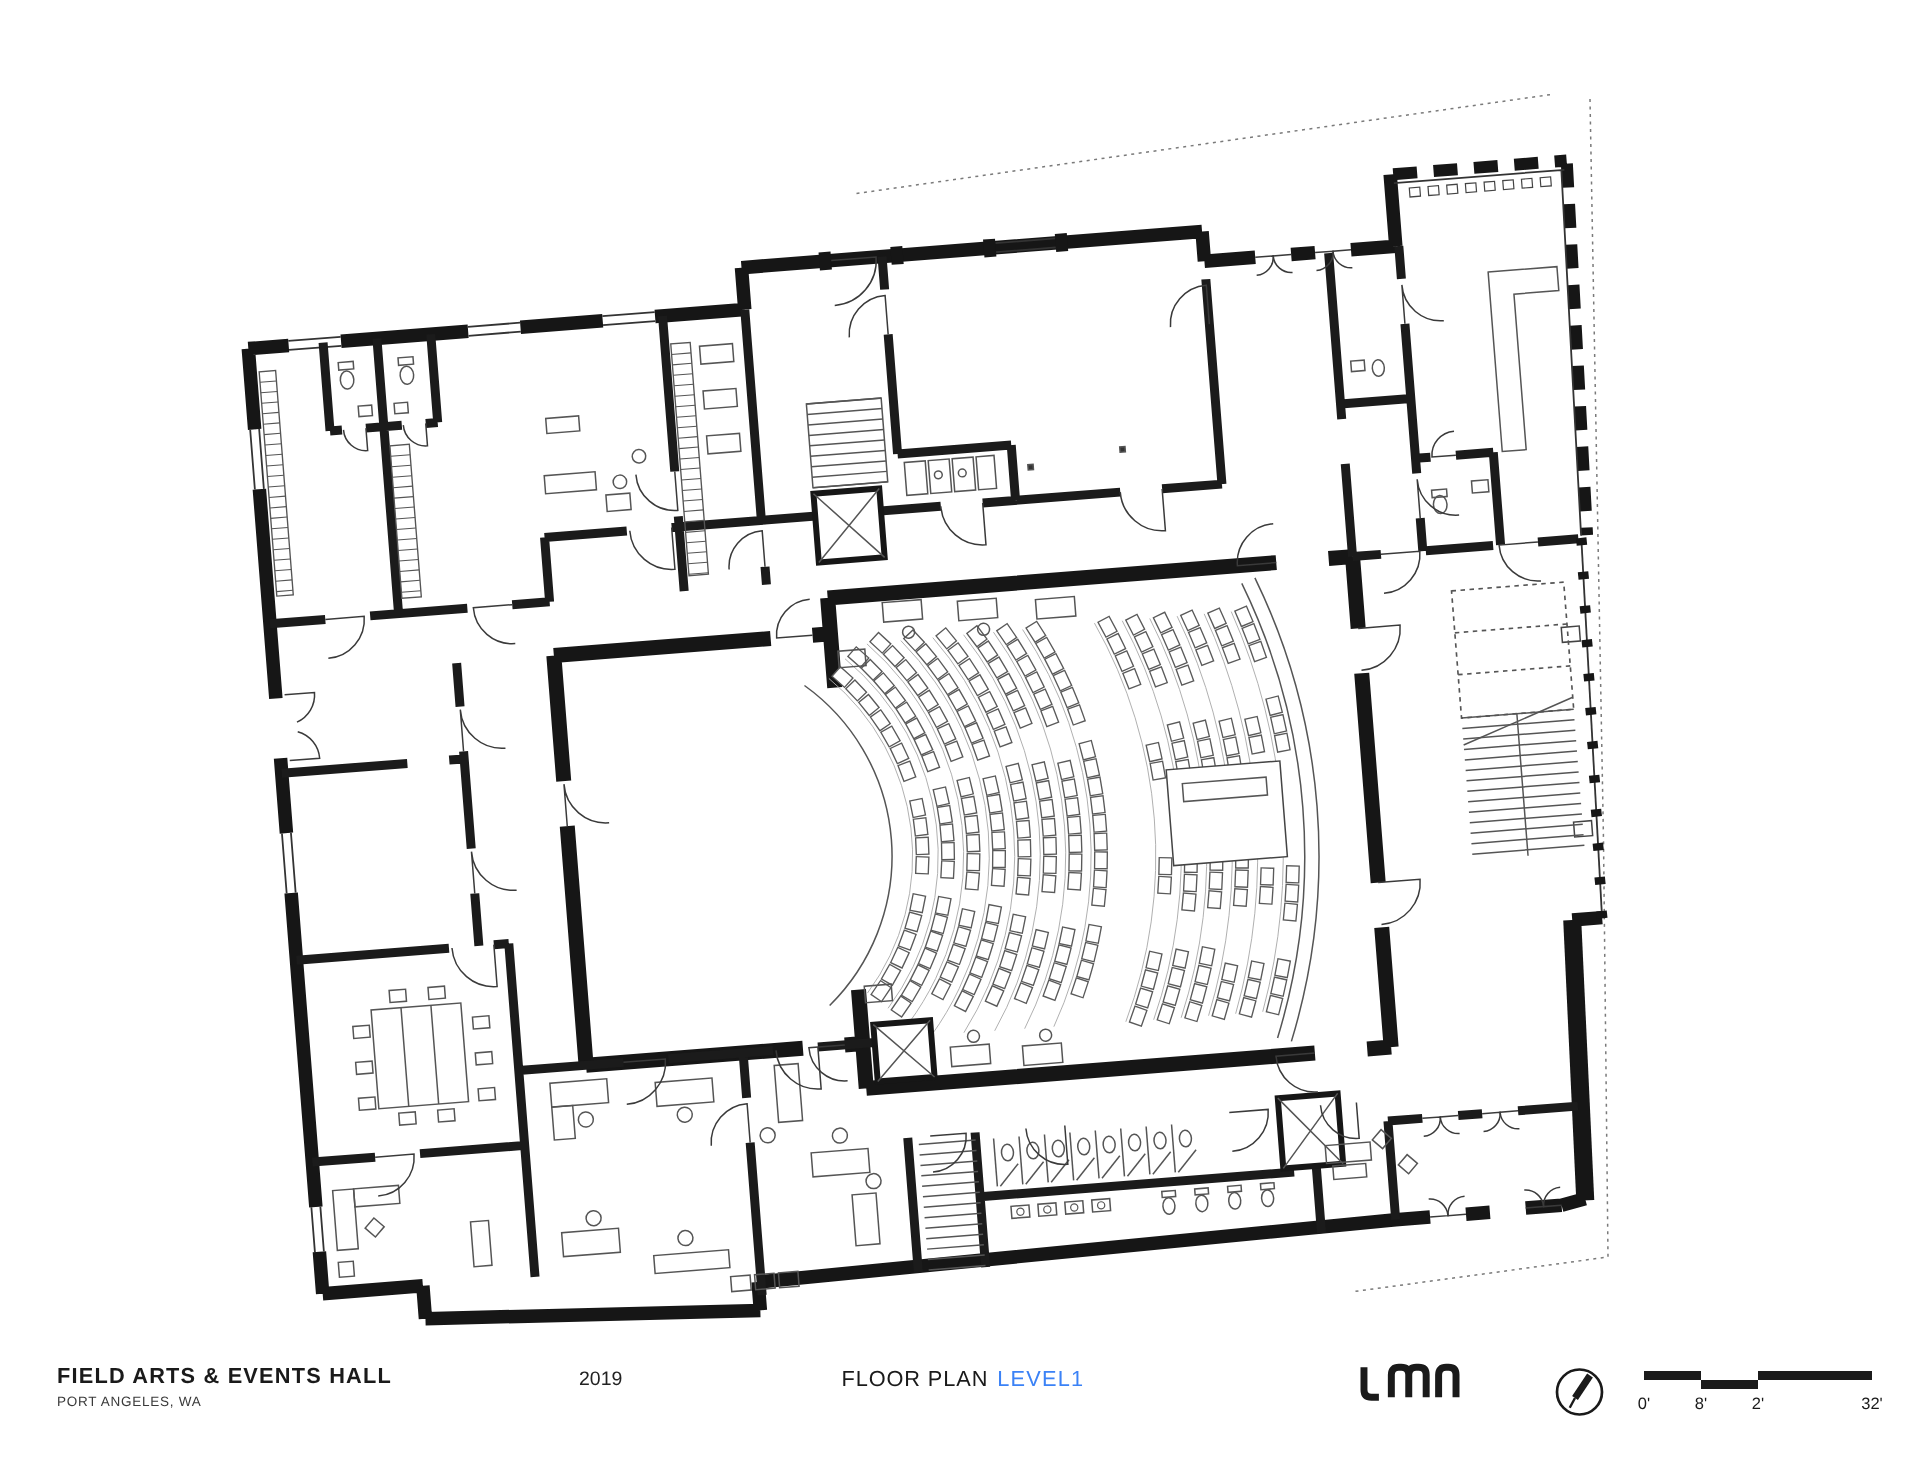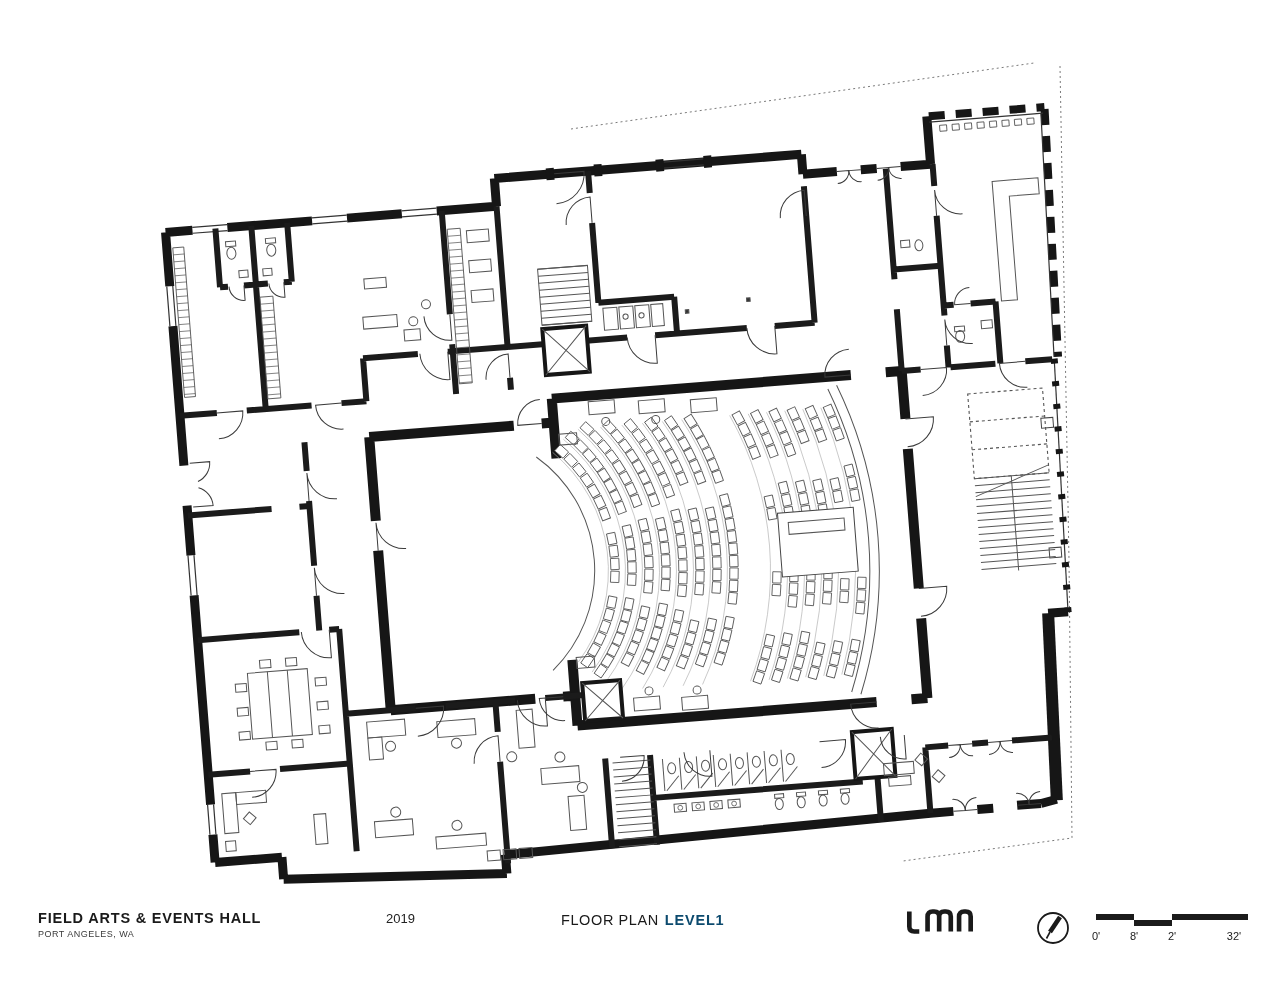--- a/index.html
+++ b/index.html
@@ -19,21 +19,21 @@
   .dotted{stroke:#7a7a7a;fill:none;stroke-width:1;stroke-dasharray:2 3;}
   .dashed-thin{stroke:#555;fill:none;stroke-width:1.1;stroke-dasharray:3 3;}
   
   .footer{position:absolute;left:0;top:900px;width:1148px;height:88px;background:#fff;}
   .title-block{position:absolute;left:38px;top:10px;}
   .project-title{font-size:14.5px;font-weight:bold;letter-spacing:.8px;color:#1a1a1a;}
   .project-loc{font-size:9px;letter-spacing:.5px;color:#3a3a3a;margin-top:3px;}
   .year{position:absolute;left:386px;top:11px;font-size:13px;color:#222;}
   .drawing-title{position:absolute;left:561px;top:12px;font-size:14.5px;letter-spacing:.6px;}
   .drawing-title b{font-weight:normal;}
-  .drawing-title .lvl{font-weight:bold;color:#0c4a6e;margin-left:6px;letter-spacing:.8px;}
+  .drawing-title .lvl{font-weight:normal;color:#3b82f6;margin-left:6px;letter-spacing:.8px;}
   .logo{position:absolute;left:906px;top:8px;}
   .north{position:absolute;left:1036px;top:11px;}
   .scalebar{position:absolute;left:1094px;top:14px;width:160px;height:34px;}
   .scalebar .seg{position:absolute;height:6px;background:#1b1b1b;}
   .scalebar .lab{position:absolute;top:16px;font-size:11px;color:#1a1a1a;transform:translateX(-50%);}
 </style>
 </head>
 <body>
 
 <div class="sheet">
@@ -1165,16 +1165,16 @@
         <path d="M14,21L10.5,27.5" stroke="#1a1a1a" stroke-width="1.6"></path>
       </svg>
     </div>
     <div class="scalebar">
       <div class="seg" style="left:2px;width:38px;top:0;"></div>
       <div class="seg" style="left:40px;width:38px;top:6px;"></div>
       <div class="seg" style="left:78px;width:76px;top:0;"></div>
       <span class="lab" style="left:2px;">0'</span>
       <span class="lab" style="left:40px;">8'</span>
       <span class="lab" style="left:78px;">2'</span>
-      <span class="lab" style="left:140px;">32'</span>
+      <span class="lab" style="left:154px;">32'</span>
     </div>
   </div>
 </div>
 
 </body></html>

